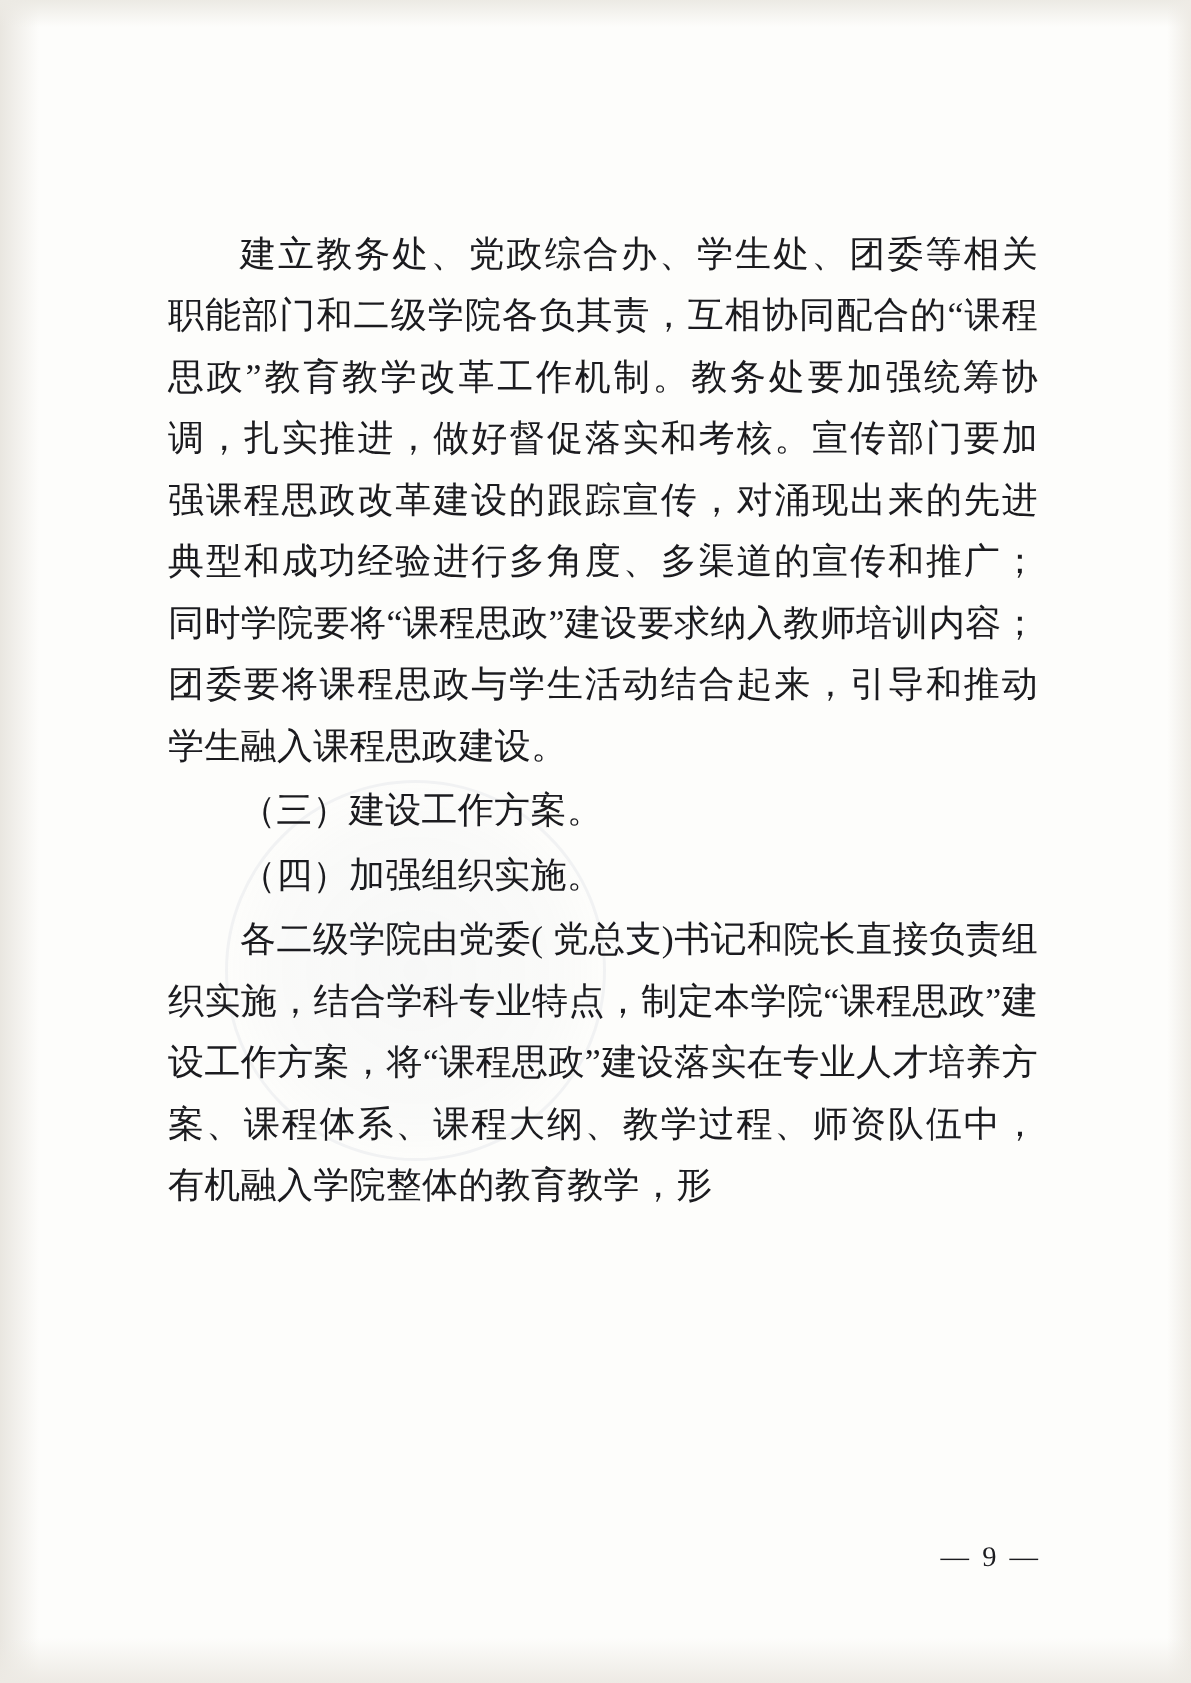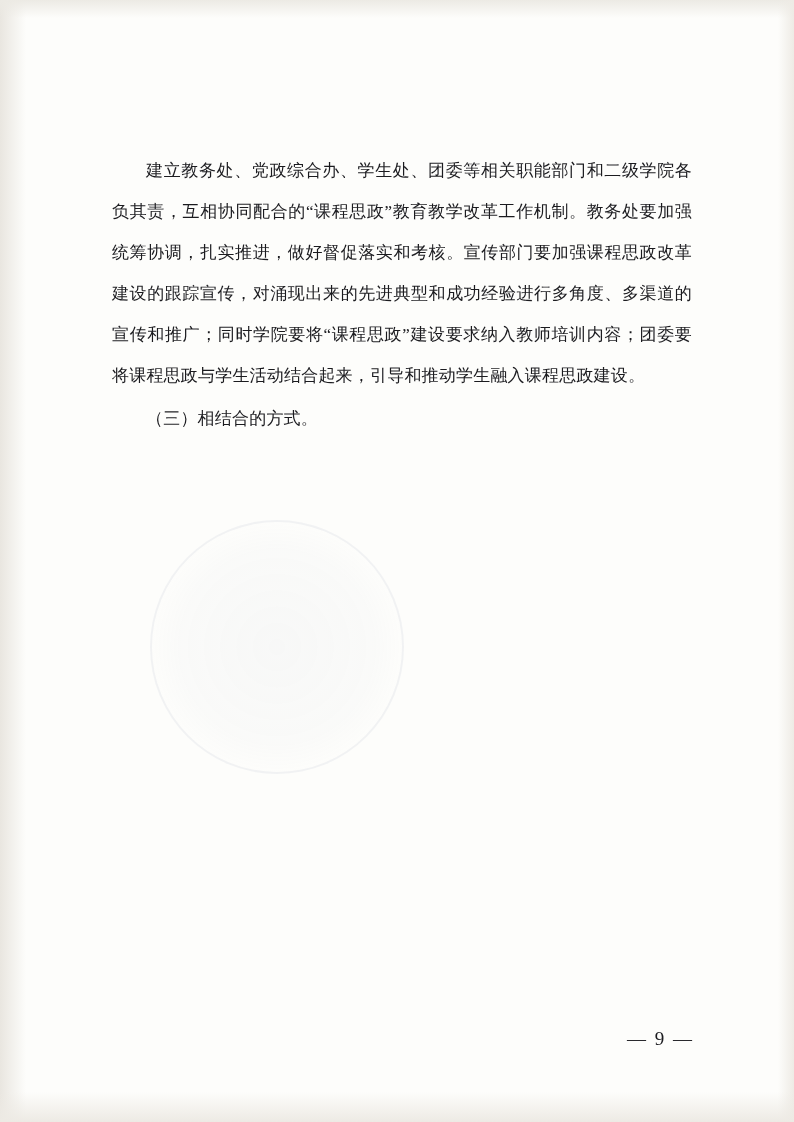--- a/index.html
+++ b/index.html
@@ -61,21 +61,21 @@
     pointer-events: none;
   }
   .content {
     position: absolute;
     left: 112px;
     top: 150px;
     width: 580px;
   }
   p.para {
     margin: 0 0 2px 0;
-    font-size: 17px;
+    font-size: 24px;
     line-height: 41px;
     color: #1b1b1f;
     text-align: justify;
     text-justify: inter-ideograph;
     letter-spacing: 0.2px;
     font-family: "Liberation Serif", "DejaVu Serif", serif;
   }
   p.para.indent {
     text-indent: 2em;
   }
@@ -97,18 +97,20 @@
 <div class="page">
 
   <div class="scan-edge-left"></div>
   <div class="scan-edge-top"></div>
   <div class="scan-edge-right"></div>
   <div class="scan-edge-bottom"></div>
   <div class="watermark"></div>
 
   <div class="content">
     <p class="para indent">建立教务处、党政综合办、学生处、团委等相关职能部门和二级学院各负其责，互相协同配合的“课程思政”教育教学改革工作机制。教务处要加强统筹协调，扎实推进，做好督促落实和考核。宣传部门要加强课程思政改革建设的跟踪宣传，对涌现出来的先进典型和成功经验进行多角度、多渠道的宣传和推广；同时学院要将“课程思政”建设要求纳入教师培训内容；团委要将课程思政与学生活动结合起来，引导和推动学生融入课程思政建设。</p>
-    <p class="para indent">（三）相结合的方式。</p>
+    <p class="para indent">（三）建设工作方案。</p>
+    <p class="para indent">（四）加强组织实施。</p>
+    <p class="para indent">各二级学院由党委( 党总支)书记和院长直接负责组织实施，结合学科专业特点，制定本学院“课程思政”建设工作方案，将“课程思政”建设落实在专业人才培养方案、课程体系、课程大纲、教学过程、师资队伍中，有机融入学院整体的教育教学，形</p>
   </div>
 
   <div class="footer">— 9 —</div>
 
 </div>
 
 </body></html>

